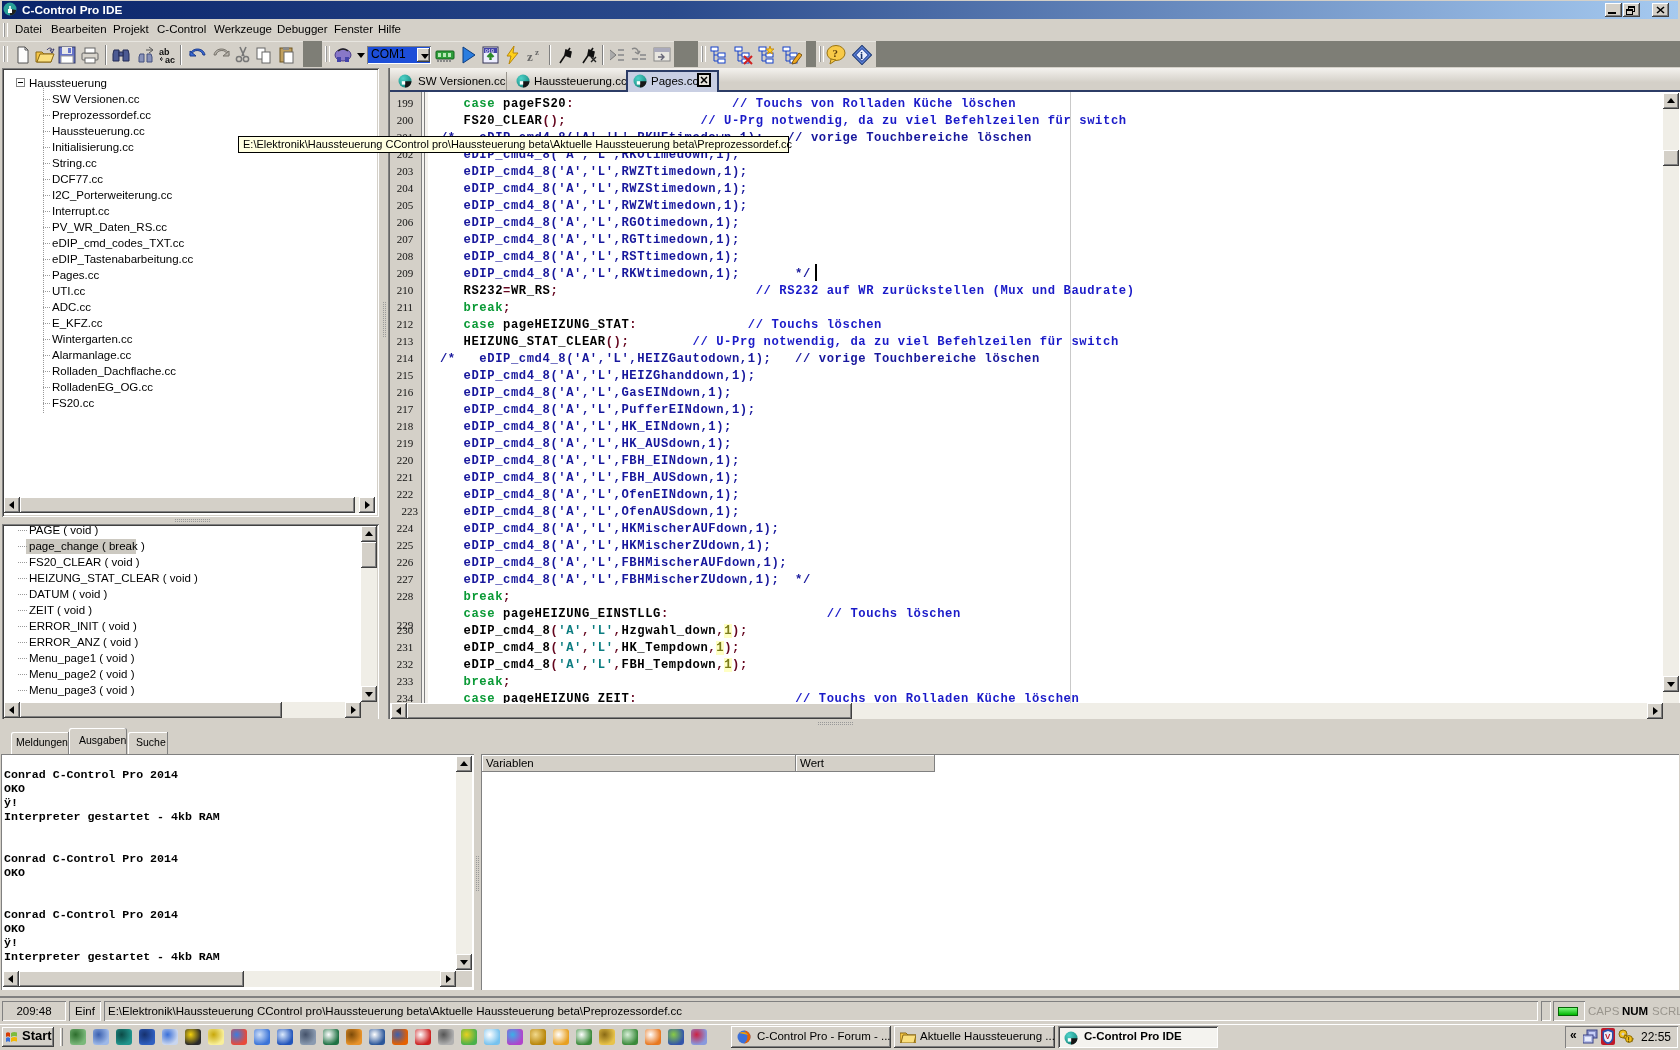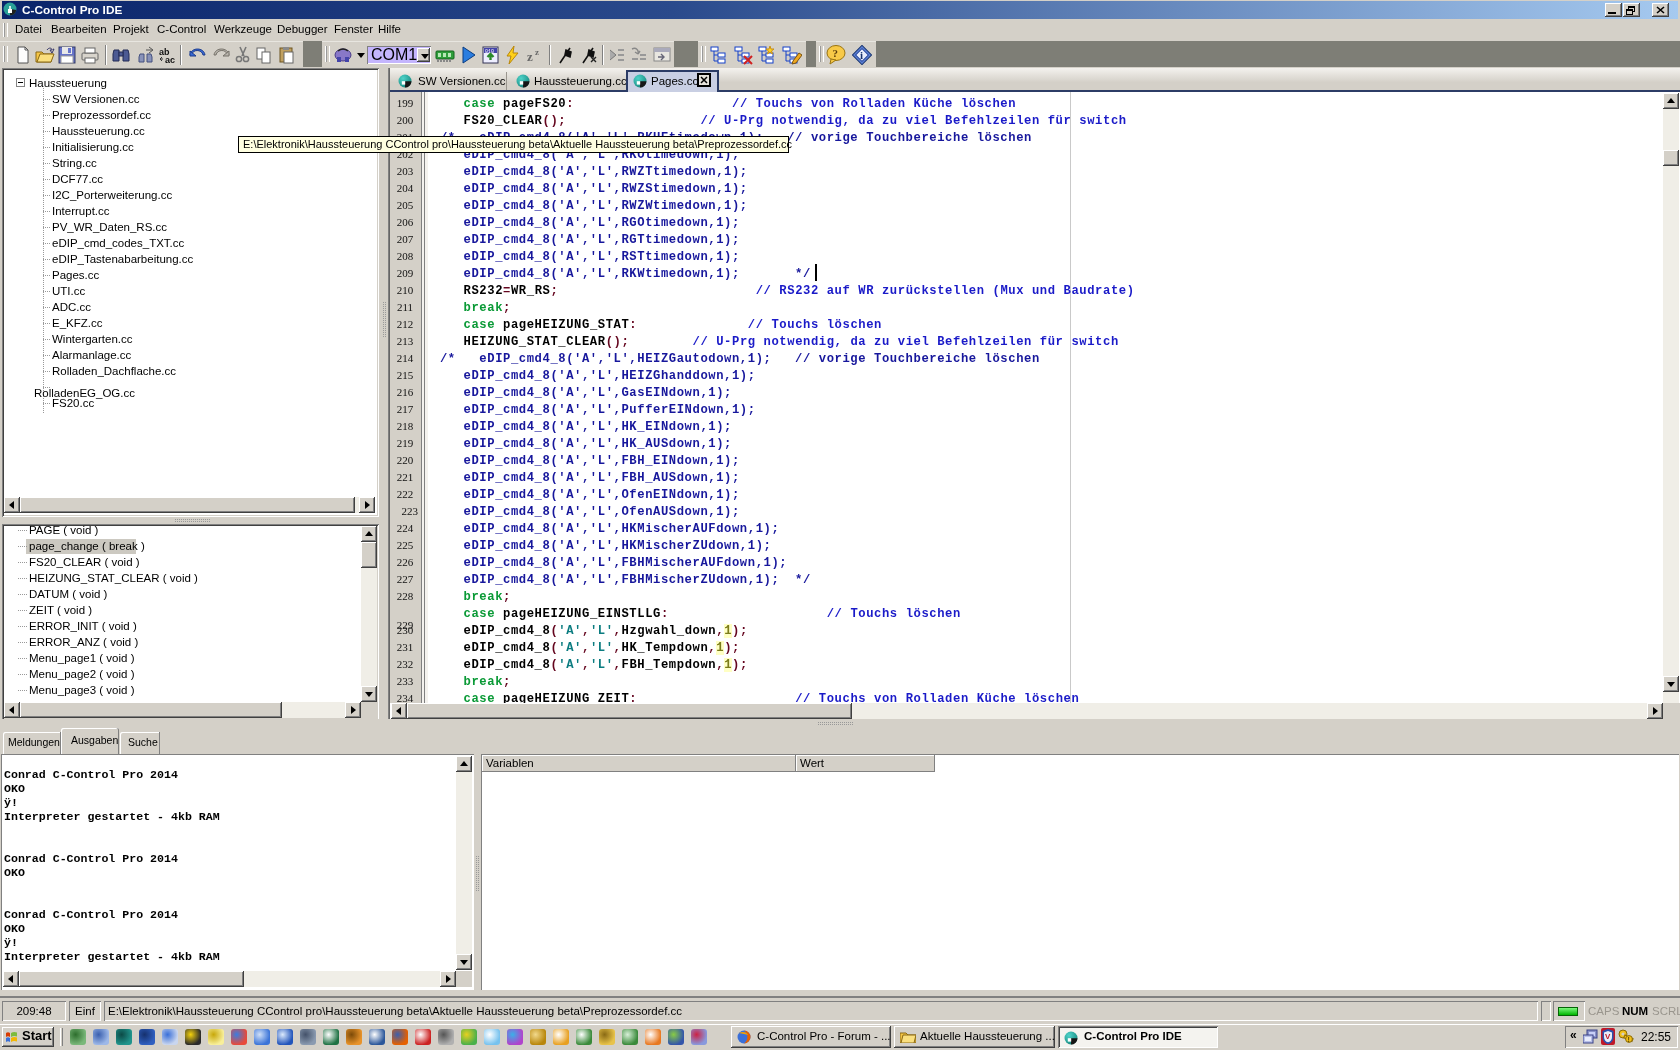--- a/index.html
+++ b/index.html
@@ -133,21 +133,21 @@
 <div class="abs" style="left:322px;top:41px;width:352px;height:26px;background:#d4d0c8;box-shadow:inset 0 1px 0 #e8e6e0;"></div>
 <div class="abs grip" style="left:325px;top:46px;width:5px;height:16px;"></div>
 <div id="tb2" class="abs" style="left:331px;top:44px;width:343px;height:22px;">
     <svg class="abs" style="left:2px;top:2px;" width="20" height="18" viewBox="0 0 20 18">
       <ellipse cx="10" cy="9" rx="8" ry="6" fill="#8878c8" stroke="#4a3c88"></ellipse>
       <rect x="4" y="11" width="4" height="5" fill="#4444aa"></rect>
       <rect x="12" y="11" width="4" height="5" fill="#4444aa"></rect>
       <path d="M5 5 Q10 1 15 5" stroke="#222" fill="none" stroke-width="1.4"></path>
     </svg>
 <div class="abs" style="left:26px;top:9px;width:0;height:0;border-left:4px solid transparent;border-right:4px solid transparent;border-top:5px solid #000;"></div>
-<div class="abs sunk1" style="left:36px;top:2px;width:64px;height:18px;background:#c4b5fd;font-size:16px;line-height:17px;padding-left:4px;">COM1</div>
+<div class="abs sunk1" style="left:36px;top:2px;width:64px;height:18px;background:#1d4ed8;font-size:12px;line-height:17px;padding-left:4px;">COM1</div>
 <div class="abs sb dn" style="left:86px;top:4px;width:13px;height:14px;"></div>
 <svg class="abs" style="left:104px;top:4px;" width="20" height="14" viewBox="0 0 20 14">
       <rect x="1" y="3" width="18" height="8" rx="1" fill="#2e9e3a" stroke="#14641c"></rect>
       <rect x="2" y="11" width="2" height="3" fill="#888"></rect>
       <rect x="5" y="11" width="2" height="3" fill="#888"></rect>
       <rect x="8" y="11" width="2" height="3" fill="#888"></rect>
       <rect x="11" y="11" width="2" height="3" fill="#888"></rect>
       <rect x="14" y="11" width="2" height="3" fill="#888"></rect>
       <rect x="3" y="5" width="3" height="4" fill="#b6e8b6"></rect>
       <rect x="8" y="5" width="3" height="4" fill="#b6e8b6"></rect>
@@ -274,21 +274,21 @@
 <div class="trow" style="left:50px;top:231px;">ADC.cc</div>
 <div class="dot-h" style="left:41px;top:255px;width:8px;"></div>
 <div class="trow" style="left:50px;top:247px;">E_KFZ.cc</div>
 <div class="dot-h" style="left:41px;top:271px;width:8px;"></div>
 <div class="trow" style="left:50px;top:263px;">Wintergarten.cc</div>
 <div class="dot-h" style="left:41px;top:287px;width:8px;"></div>
 <div class="trow" style="left:50px;top:279px;">Alarmanlage.cc</div>
 <div class="dot-h" style="left:41px;top:303px;width:8px;"></div>
 <div class="trow" style="left:50px;top:295px;">Rolladen_Dachflache.cc</div>
 <div class="dot-h" style="left:41px;top:319px;width:8px;"></div>
-<div class="trow" style="left:32px;top:311px;margin-top:6px;">RolladenEG_OG.cc</div>
+<div class="trow" style="left:50px;top:311px;">RolladenEG_OG.cc</div>
 <div class="dot-h" style="left:41px;top:335px;width:8px;"></div>
 <div class="trow" style="left:50px;top:327px;">FS20.cc</div>
 <div class="dot-h" style="left:41px;top:351px;width:8px;"></div>
 <div class="trow" style="left:50px;top:343px;">PV_ZSaug_Teichp_Blumen_Bewassrg_H2OEnthartg_SpeicherHeizp.cc</div>
 <div class="dot-h" style="left:41px;top:367px;width:8px;"></div>
 <div class="trow" style="left:50px;top:359px;">Ausgabe.cc</div>
 <div class="dot-h" style="left:41px;top:383px;width:8px;"></div>
 <div class="trow" style="left:50px;top:375px;">Error.cc</div>
 <div class="dot-h" style="left:41px;top:399px;width:8px;"></div>
 <div class="trow" style="left:50px;top:391px;">Watchdog.asm</div>
@@ -484,21 +484,21 @@
 <div class="abs track" style="left:391px;top:703px;width:1272px;height:16px;"></div>
 <div class="abs sb lf" style="left:391px;top:703px;width:16px;height:16px;"></div>
 <div class="abs sb rt" style="left:1647px;top:703px;width:16px;height:16px;"></div>
 <div class="abs sb" style="left:407px;top:703px;width:445px;height:16px;"></div>
 <div class="abs" style="left:1663px;top:703px;width:17px;height:16px;background:#d4d0c8;"></div>
 
 <div class="abs" style="left:0;top:719px;width:1680px;height:10px;background:#d4d0c8;"></div>
 <div class="abs dot-h" style="left:818px;top:722px;width:36px;"></div>
 <div class="abs dot-h" style="left:818px;top:724px;width:36px;"></div>
 
-<div id="btabs" class="abs" style="left:0;top:727px;width:500px;height:27px;padding-left:41px;">
+<div id="btabs" class="abs" style="left:8px;top:727px;width:500px;height:27px;padding-left:41px;">
     <div class="abs" style="left:3px;top:5px;width:58px;height:22px;background:#d4d0c8;box-shadow:inset -1px 0 0 #808080,inset 1px 1px 0 #fff;border-top-left-radius:2px;"></div>
 <div class="abs" style="left:8px;top:9px;font-size:10.5px;">Meldungen</div>
 <div class="abs" style="left:61px;top:1px;width:58px;height:26px;background:#d4d0c8;box-shadow:inset -1px 0 0 #808080,inset 1px 1px 0 #fff;border-top-left-radius:2px;border-top-right-radius:2px;"></div>
 <div class="abs" style="left:71px;top:7px;font-size:10.5px;">Ausgaben</div>
 <div class="abs" style="left:120px;top:5px;width:40px;height:22px;background:#d4d0c8;box-shadow:inset -1px 0 0 #808080,inset 1px 1px 0 #fff;border-top-left-radius:2px;"></div>
 <div class="abs" style="left:128px;top:9px;font-size:10.5px;">Suche</div>
   </div>
 
 <div class="abs sunk1" style="left:1px;top:754px;width:473px;height:236px;background:#fff;"></div>
 <div id="console" class="abs mono" style="left:4px;top:768px;width:442px;height:200px;font-weight:bold;font-size:11.6px;line-height:14px;white-space:pre;color:#000;">Conrad C-Control Pro 2014

